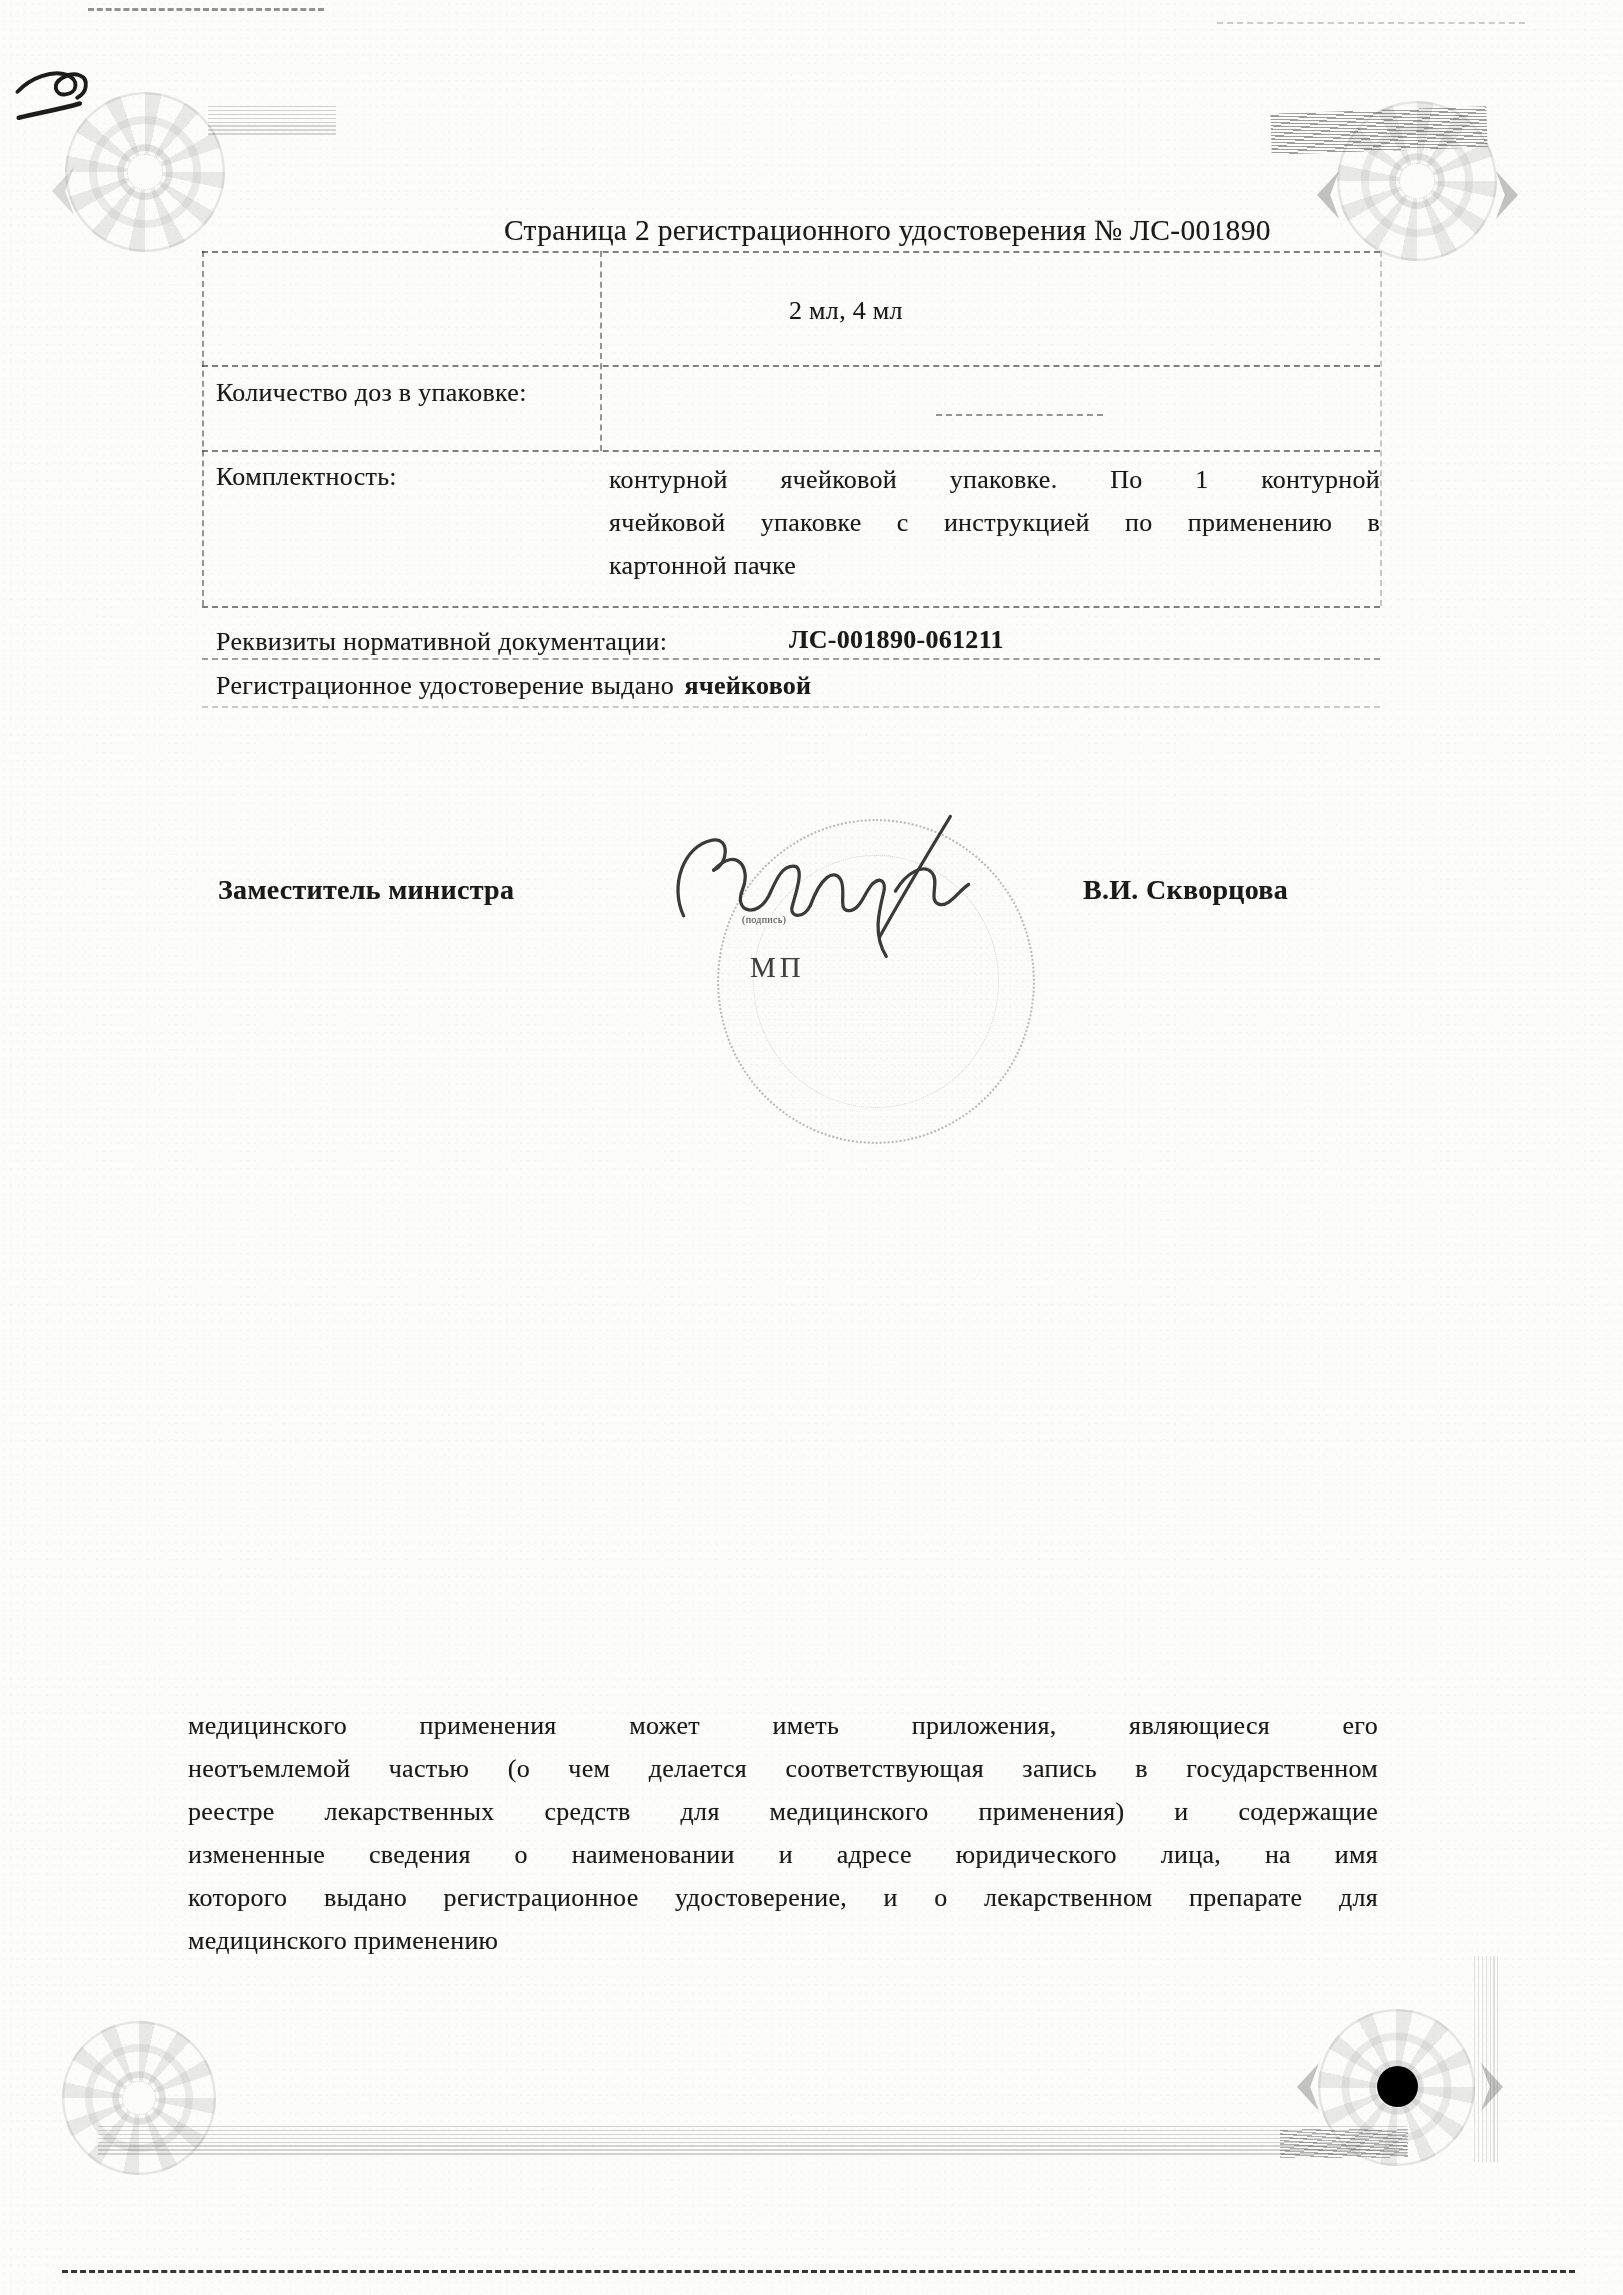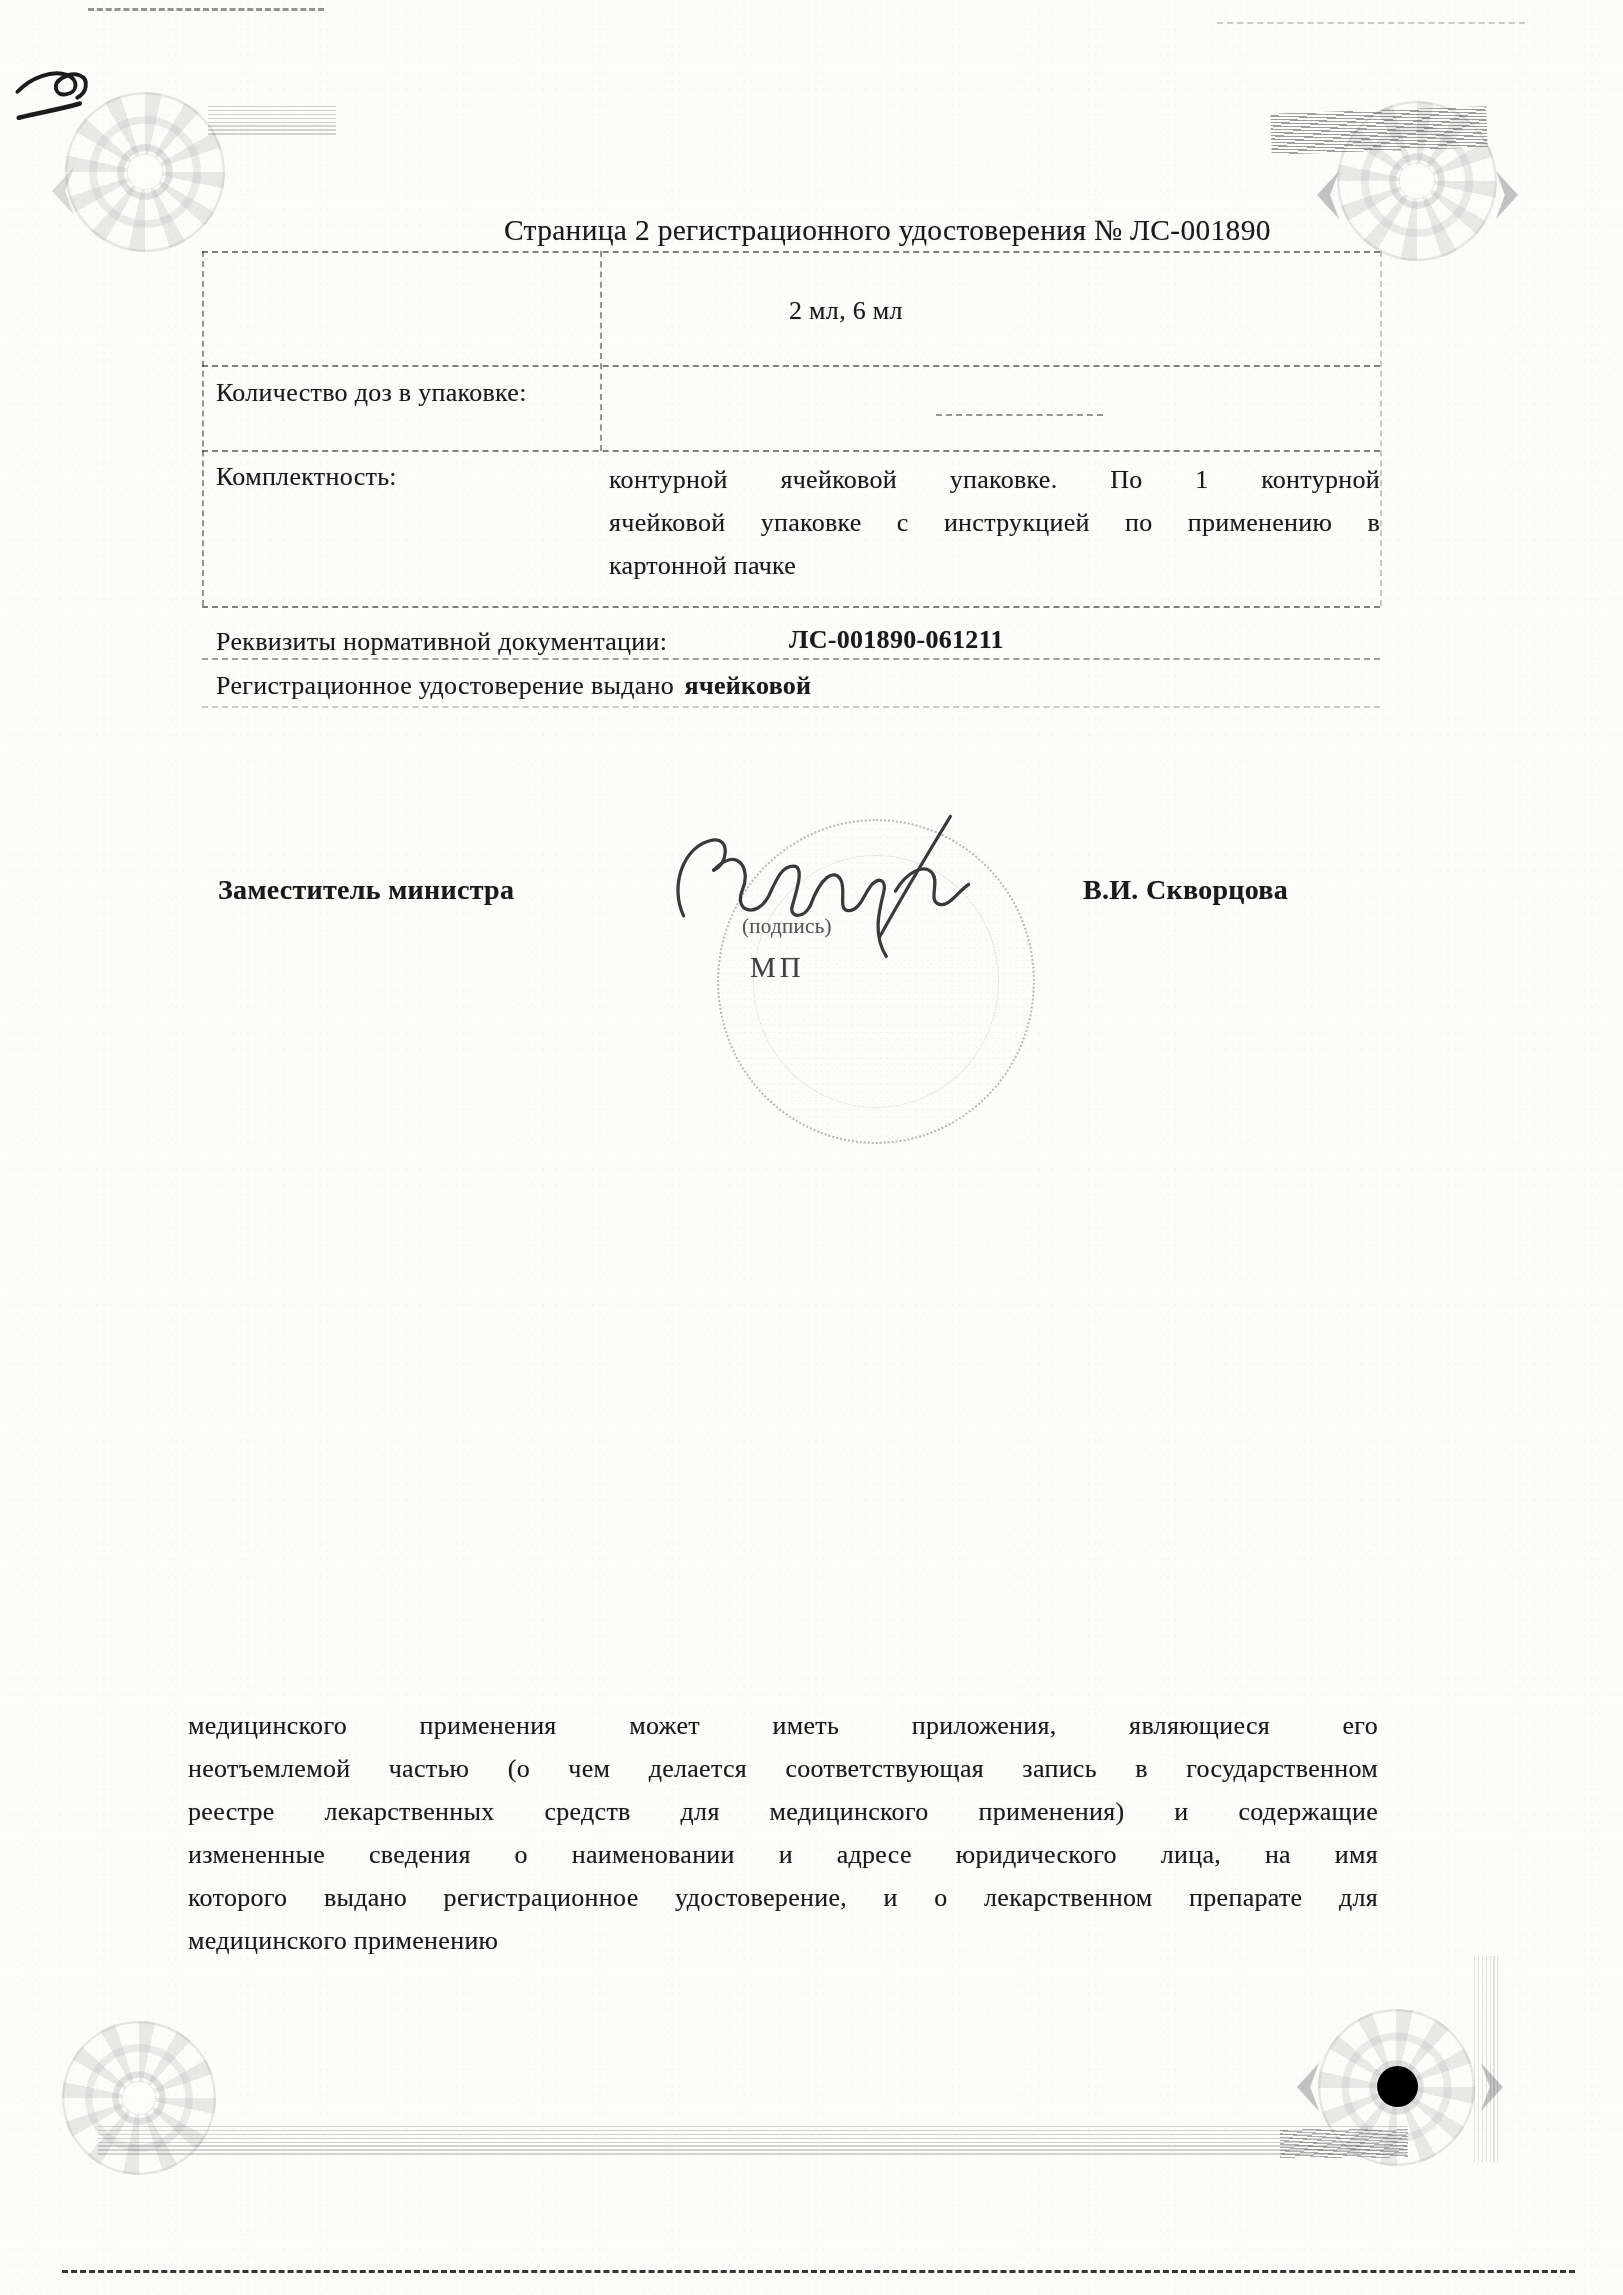--- a/index.html
+++ b/index.html
@@ -18,21 +18,21 @@
      text-shadow:0 0 0.8px rgba(0,0,0,.35);white-space:nowrap;}
   .wrap{white-space:normal;}
   .b{font-weight:bold;}
   .title{font-size:29.5px;}
   .hline{position:absolute;border-top:2px dashed rgba(25,25,25,.55);height:0;}
   .vline{position:absolute;border-left:2px dashed rgba(25,25,25,.45);width:0;}
   .jlines>div{text-align:justify;text-align-last:justify;line-height:43px;}
   .jlines>div:last-child{text-align-last:left;}
   .note1{ text-align:justify;text-align-last:justify;}
   .noteLines>div{line-height:43px;}
-  .caption{font-size:21px;color:#3a3a3a;opacity:.85;}
+  .caption{font-size:10px;color:#3a3a3a;opacity:.85;}
   .mp{font-size:29px;letter-spacing:3.9px;color:#2c2c2c;opacity:.9;}
   .stamp{position:absolute;border-radius:50%;
     border:2px dotted rgba(105,105,105,.5);
     background-image:radial-gradient(rgba(0,0,0,.05) 0.7px, transparent 0.8px);
     background-size:5.9px 6.5px;opacity:.9;}
   .stamp::before{content:"";position:absolute;inset:34px;border-radius:50%;
     border:1.3px dotted rgba(115,115,115,.33);}
   .rosette{position:absolute;border-radius:50%;opacity:.7;
     background:
       repeating-conic-gradient(rgba(125,125,125,.22) 0deg 12deg, rgba(0,0,0,0) 12deg 30deg),
@@ -90,21 +90,21 @@
   <div class="hline" style="left:202px;top:251px;width:1178px;"></div>
   <div class="hline" style="left:202px;top:365px;width:1178px;"></div>
   <div class="hline" style="left:202px;top:450px;width:1178px;"></div>
   <div class="hline" style="left:202px;top:606px;width:1178px;"></div>
   <div class="hline" style="left:202px;top:658px;width:1178px;opacity:.75;"></div>
   <div class="hline" style="left:202px;top:706px;width:1178px;opacity:.4;"></div>
   <div class="vline" style="left:202px;top:251px;height:355px;"></div>
   <div class="vline" style="left:600px;top:251px;height:200px;"></div>
   <div class="vline" style="left:1380px;top:251px;height:355px;opacity:.5;"></div>
 
-  <div class="t" style="left:789px;top:295px;">2 мл, 6 мл</div>
+  <div class="t" style="left:789px;top:295px;">2 мл, 4 мл</div>
 
   <div class="t" style="left:216px;top:377px;">Количество доз в упаковке:</div>
   <div class="dashes" style="left:936px;top:414px;width:167px;border-top:2px dashed rgba(45,45,45,.5);"></div>
 
   <div class="t" style="left:216px;top:461px;">Комплектность:</div>
   <div class="t wrap jlines" style="left:609px;top:458px;width:771px;white-space:normal;">
       <div>контурной ячейковой упаковке. По 1 контурной</div>
       <div>ячейковой упаковке с инструкцией по применению в</div>
       <div>картонной пачке</div>
     </div>

